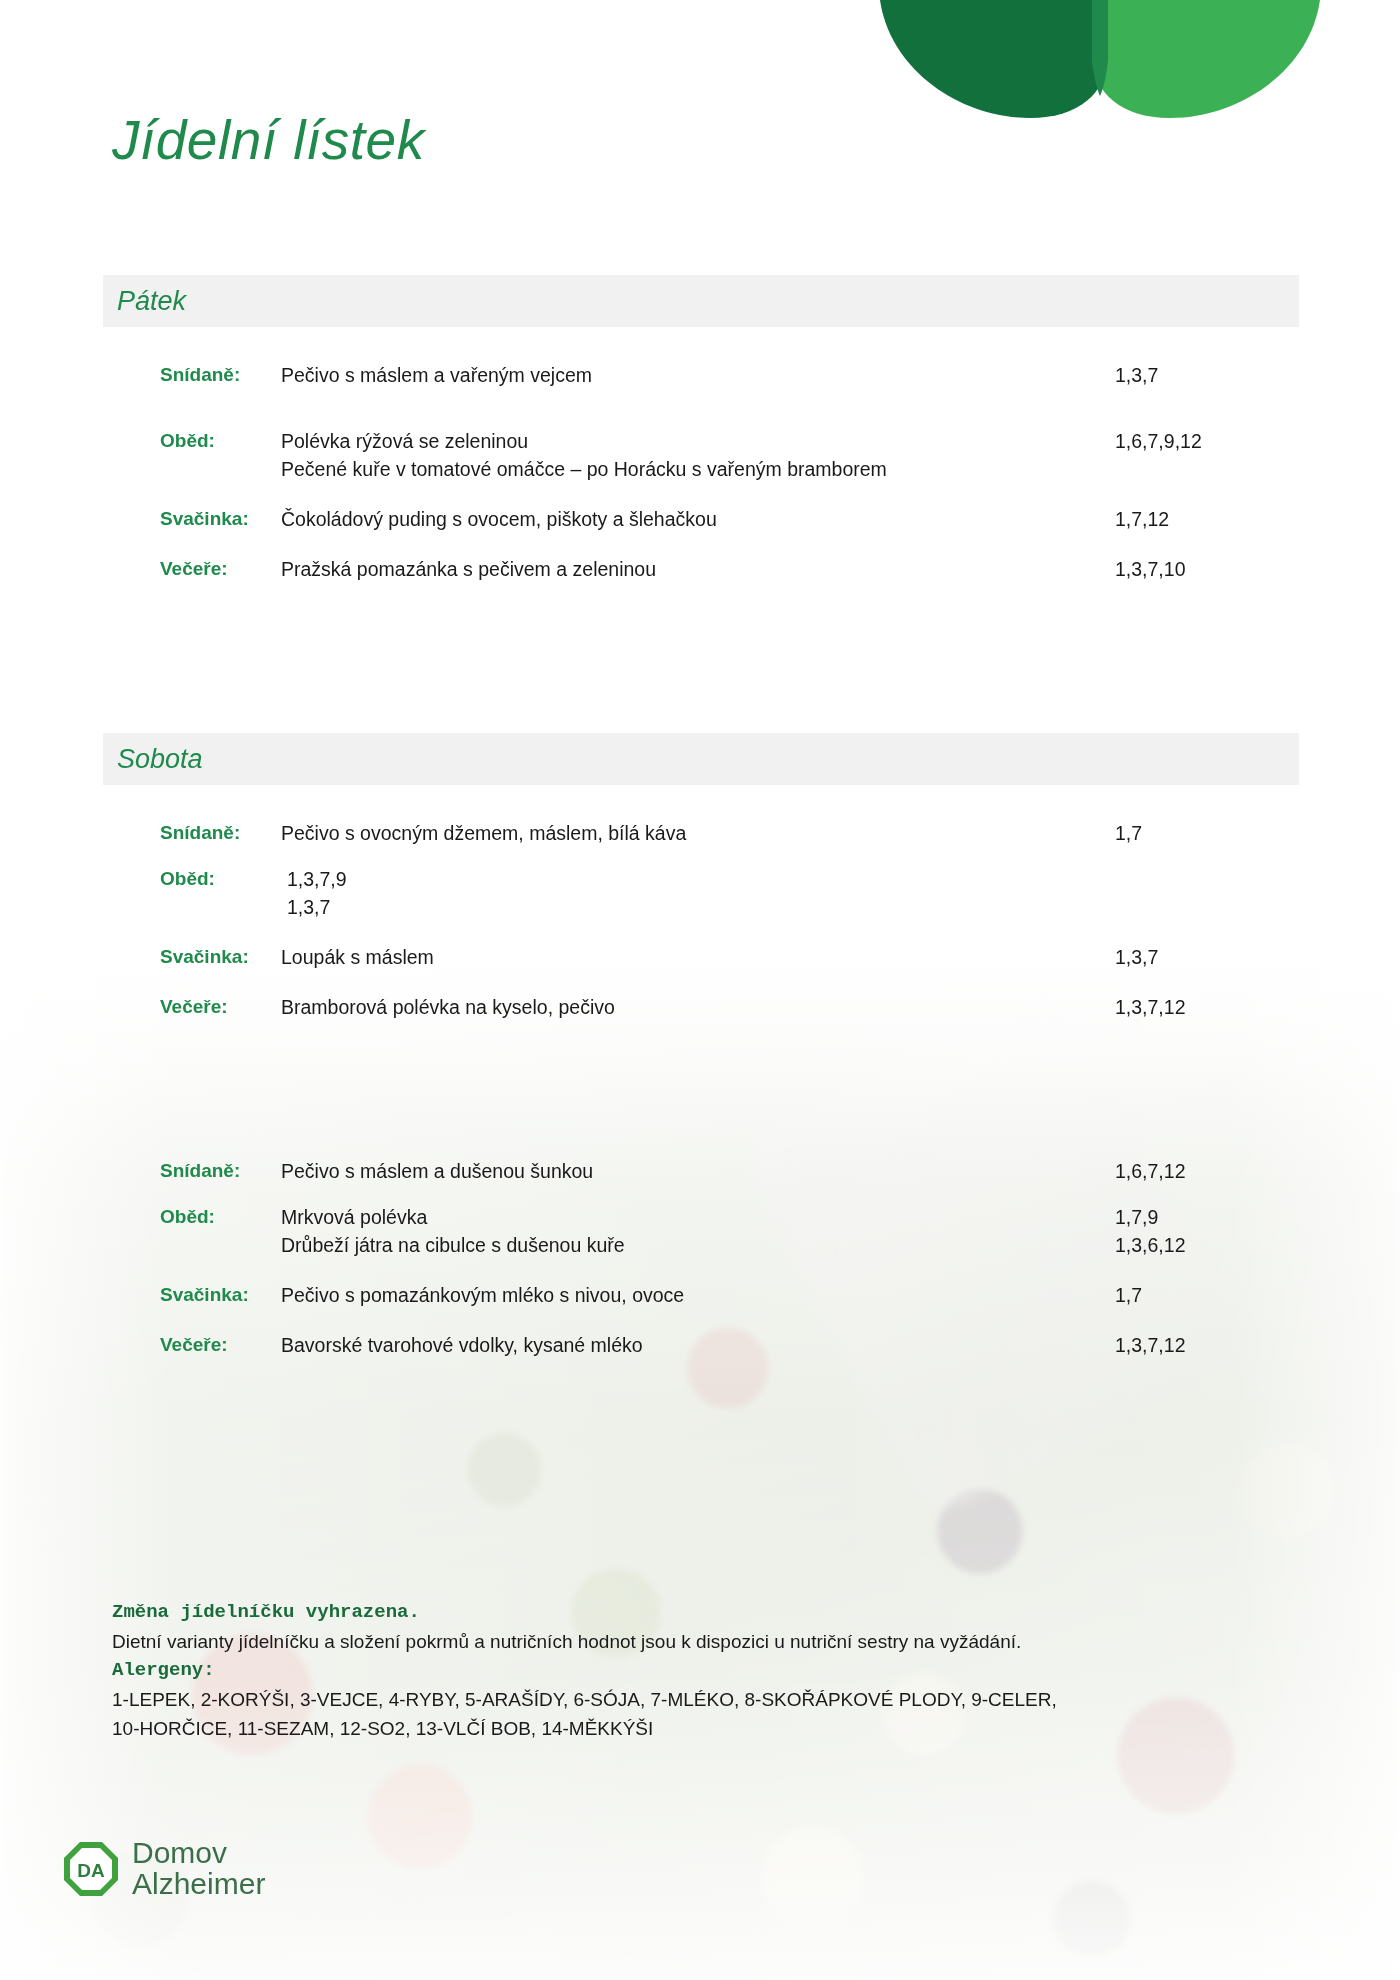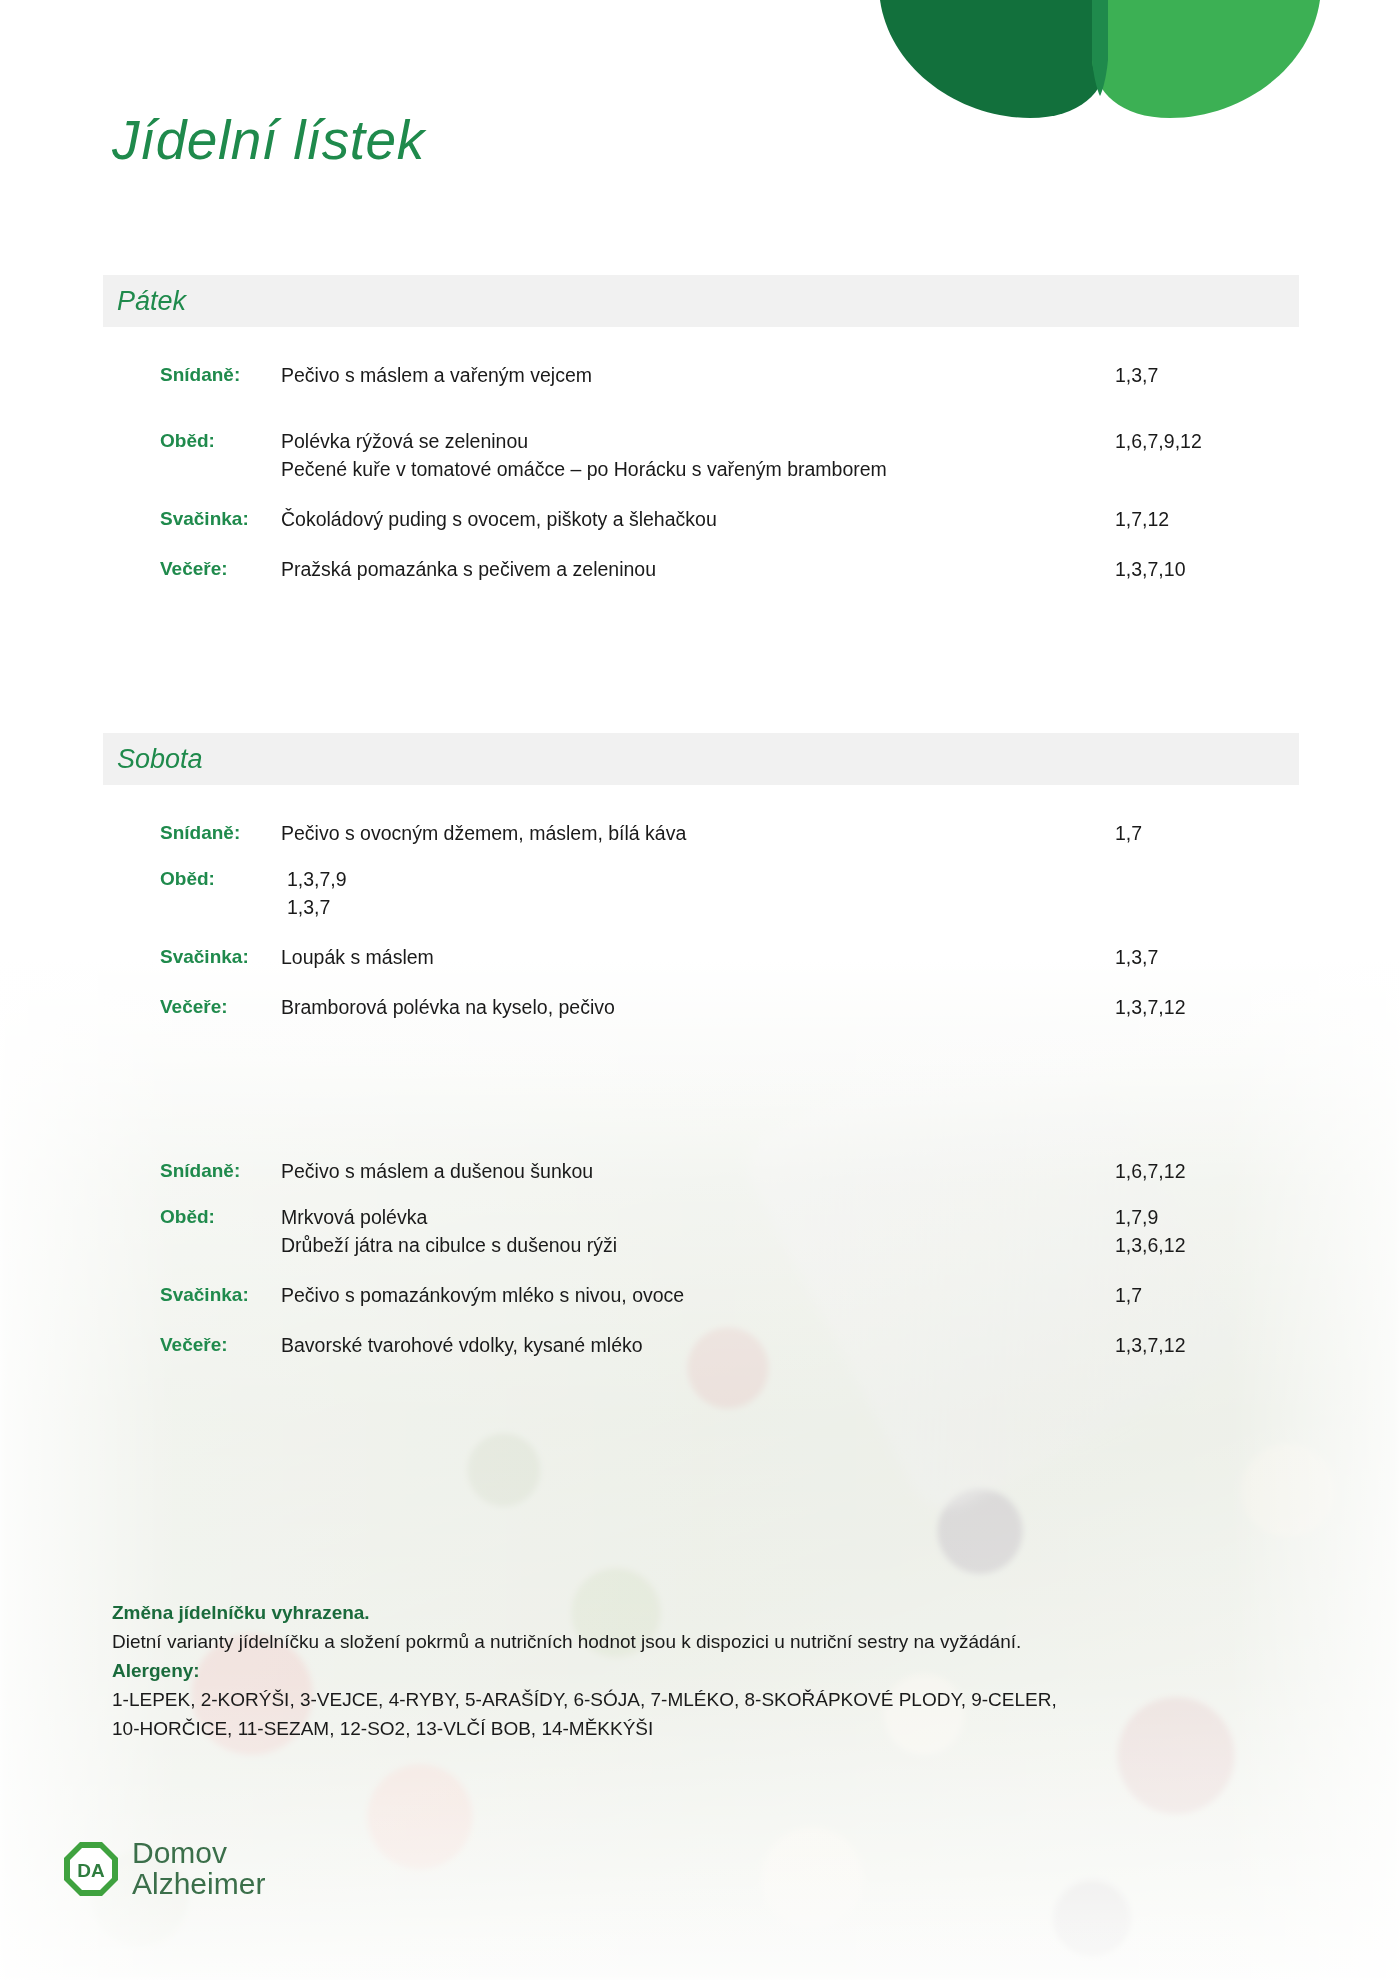--- a/index.html
+++ b/index.html
@@ -161,20 +161,21 @@
     left: 112px;
     top: 1598px;
     width: 1200px;
     font-size: 19px;
     line-height: 29px;
     color: #1a1a1a;
   }
   .notes .green-bold {
     font-weight: bold;
     color: #1a6b3c;
+    font-family: Liberation Mono, monospace;
   }
 
   
   .logo {
     position: absolute;
     left: 62px;
     top: 1838px;
     display: flex;
     align-items: center;
     gap: 12px;
@@ -296,21 +297,21 @@
       <div class="meal-row" style="margin-top:22px;">
         <div class="meal-label">Snídaně:</div>
         <div class="meal-desc">Pečivo s máslem a dušenou šunkou</div>
         <div class="meal-aller">1,6,7,12</div>
       </div>
 
       <div class="meal-row" style="margin-top:18px;">
         <div class="meal-label">Oběd:</div>
         <div class="meal-desc">
           <span class="line1">Mrkvová polévka</span>
-          <span class="line2">Drůbeží játra na cibulce s dušenou rýži</span>
+          <span class="line2">Drůbeží játra na cibulce s dušenou kuře</span>
         </div>
         <div class="meal-aller">
           <span class="line1">1,7,9</span>
           <span class="line2">1,3,6,12</span>
         </div>
       </div>
 
       <div class="meal-row" style="margin-top:22px;">
         <div class="meal-label">Svačinka:</div>
         <div class="meal-desc">Pečivo s pomazánkovým mléko s nivou, ovoce</div>

